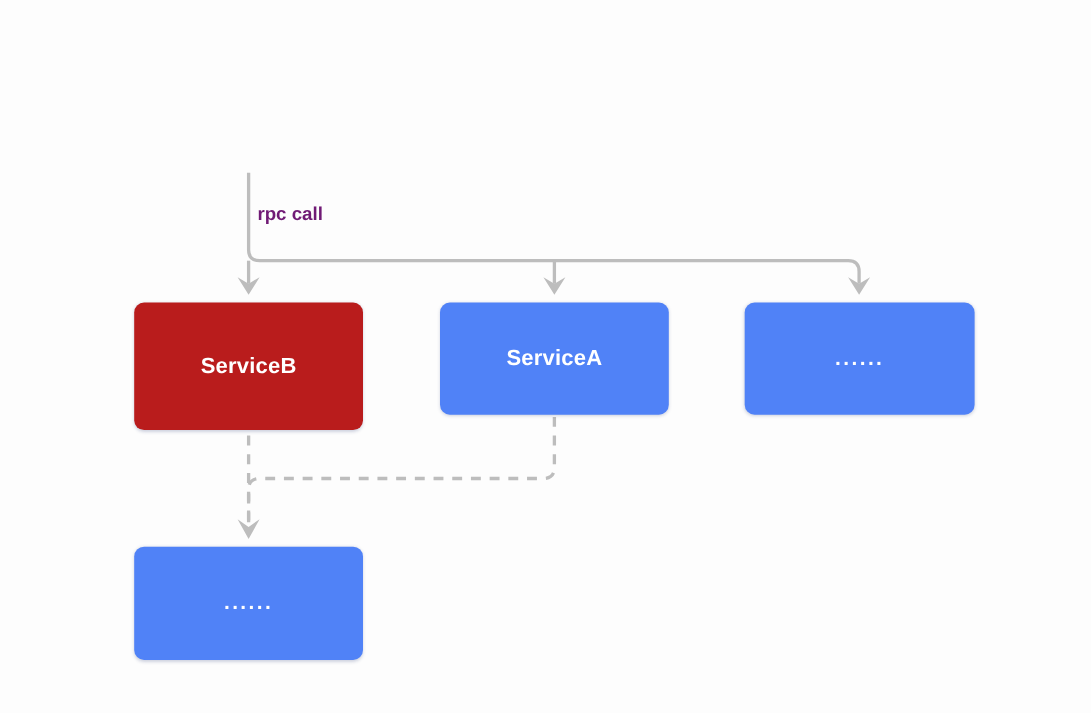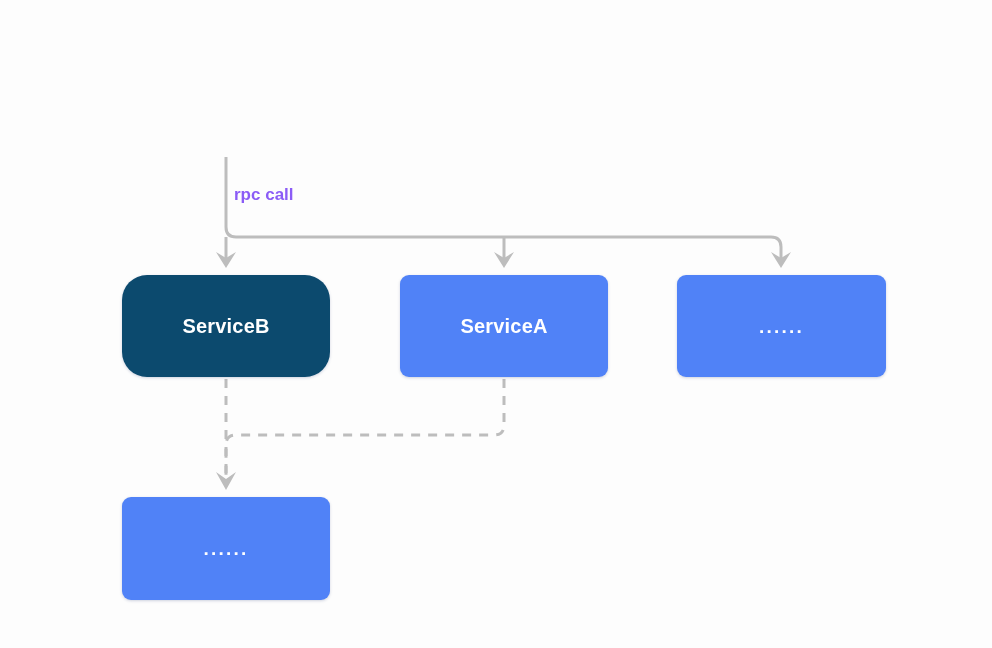--- a/index.html
+++ b/index.html
@@ -46,21 +46,21 @@
   }
   .node-label.ellipsis {
     font-size: 19px;
     letter-spacing: 2.2px;
     font-weight: bold;
   }
   .edge-label {
     position: absolute;
     font-size: 17px;
     font-weight: bold;
-    color: #8b5cf6;
+    color: #701a75;
     line-height: 1;
     white-space: nowrap;
     user-select: none;
   }
 </style>
 </head>
 <body>
 
 <div id="diagram-canvas">
 
@@ -77,21 +77,21 @@
     <path d="M771,252 L781,268 L791,252 L781,258 Z" fill="#bdbdbd"></path>
 
     <path d="M226,379 L226,478" fill="none" stroke="#bdbdbd" stroke-width="3" stroke-dasharray="9 8"></path>
 
     <path d="M504,379 L504,425 Q504,435 494,435 L236,435 Q226,435 226,445 L226,478" fill="none" stroke="#bdbdbd" stroke-width="3" stroke-dasharray="9 8"></path>
 
     <path d="M216,472 L226,490 L236,472 L226,479 Z" fill="#bdbdbd"></path>
   </svg>
 
 
-  <div class="node-box" style="left:122px; top:275px; width:208px; height:102px; background:#0c4a6e;border-radius:25px;">
+  <div class="node-box" style="left:122px; top:275px; width:208px; height:116px; background:#b91c1c;">
     <span class="node-label">ServiceB</span>
   </div>
 
   <div class="node-box" style="left:400px; top:275px; width:208px; height:102px; background:#5082f7;">
     <span class="node-label">ServiceA</span>
   </div>
 
   <div class="node-box" style="left:677px; top:275px; width:209px; height:102px; background:#5082f7;">
     <span class="node-label ellipsis">......</span>
   </div>

